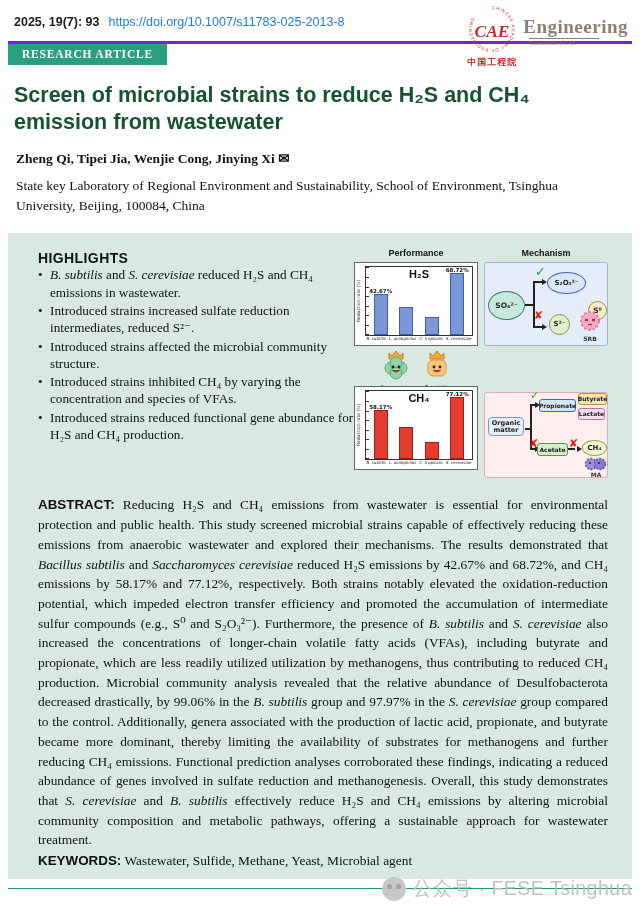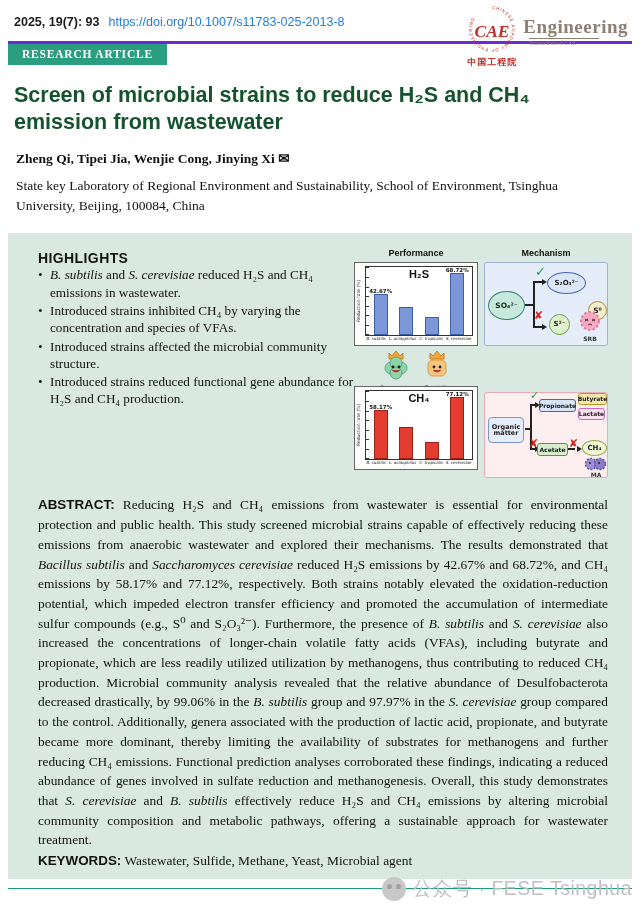--- a/index.html
+++ b/index.html
@@ -75,21 +75,21 @@
   .cross { position:absolute; color:#e01d12; font:bold 11px "DejaVu Sans",sans-serif; }
   .microbe-tag { position:absolute; font:bold 6px "DejaVu Sans",sans-serif; color:#333; text-align:center; }
 
   
   .n-so4  { left:3px;  top:28px; width:37px; height:29px; border-radius:50%; background:#c6e9dc; border:1.5px solid #37806e; font-size:7.5px; }
   .n-s2o3 { left:62px; top:9px;  width:39px; height:22px; border-radius:50%; background:#dbe7f8; border:1.5px solid #4a64b2; font-size:7px; }
   .n-s0   { left:103px;top:10px; width:19px; height:19px; border-radius:50%; background:#f7efc9; border:1.5px solid #a29030; font-size:7.5px;margin-top:28px; }
   .n-s2   { left:64px; top:51px; width:21px; height:21px; border-radius:50%; background:#e1f1ce; border:1.5px solid #63a23b; font-size:7px; }
 
   
-  .n-org  { left:3px;  top:24px; width:36px; height:26px; border-radius:4px; background:#e6eefb; border:1px solid #7a96cc; font-size:6.5px; }
+  .n-org  { left:3px;  top:24px; width:36px; height:19px; border-radius:4px; background:#e6eefb; border:1px solid #7a96cc; font-size:6.5px; }
   .n-prop { left:54px; top:6px;  width:37px; height:13px; border-radius:3px; background:#d7e5f7; border:1px solid #4a64b2; font-size:6px; }
   .n-but  { left:93px; top:0px;  width:29px; height:12px; border-radius:3px; background:#f6e7ae; border:1px solid #bd9526; font-size:6px; }
   .n-lac  { left:93px; top:15px; width:27px; height:12px; border-radius:3px; background:#fadef2; border:1px solid #c76cb4; font-size:6px; }
   .n-ace  { left:52px; top:50px; width:31px; height:13px; border-radius:3px; background:#d9edcf; border:1px solid #4f9a3a; font-size:6px; }
   .n-ch4  { left:97px; top:47px; width:25px; height:16px; border-radius:50%; background:#f0f7d7; border:1px solid #93a93f; font-size:7px; }
 
   
   .abstract { margin-top:13px; font-size:13.4px; line-height:1.47; text-align:justify; }
   .b-label { font:bold 13.4px "Liberation Sans","DejaVu Sans",sans-serif; }
   .kw { margin-top:3px; font-size:13.4px; }
@@ -143,22 +143,23 @@
   <span>✉</span>
 </div>
 <div class="affil">State key Laboratory of Regional Environment and Sustainability, School of Environment, Tsinghua University, Beijing, 100084, China</div>
 
 <div class="panel">
   <div class="panel-top">
     <div class="hl">
       <div class="hl-heading">HIGHLIGHTS</div>
       <div class="hl-list" id="hl-list">
           <div class="hl-item"><i>B. subtilis</i> and <i>S. cerevisiae</i> reduced H₂S and CH₄ emissions in wastewater.</div>
+          <div class="hl-item">Introduced strains increased sulfate reduction intermediates, reduced S²⁻.</div>
+          <div class="hl-item">Introduced strains affected the microbial community structure.</div>
           <div class="hl-item">Introduced strains inhibited CH₄ by varying the concentration and species of VFAs.</div>
-          <div class="hl-item">Introduced strains affected the microbial community structure.</div>
           <div class="hl-item">Introduced strains reduced functional gene abundance for H₂S and CH₄ production.</div>
         </div>
     </div>
 
     <div class="ga">
       <div class="ga-head">Performance</div>
       <div class="ga-head">Mechanism</div>
 
       <div class="chart">
         <span class="chart-ylabel">Reduction rate (%)</span>

